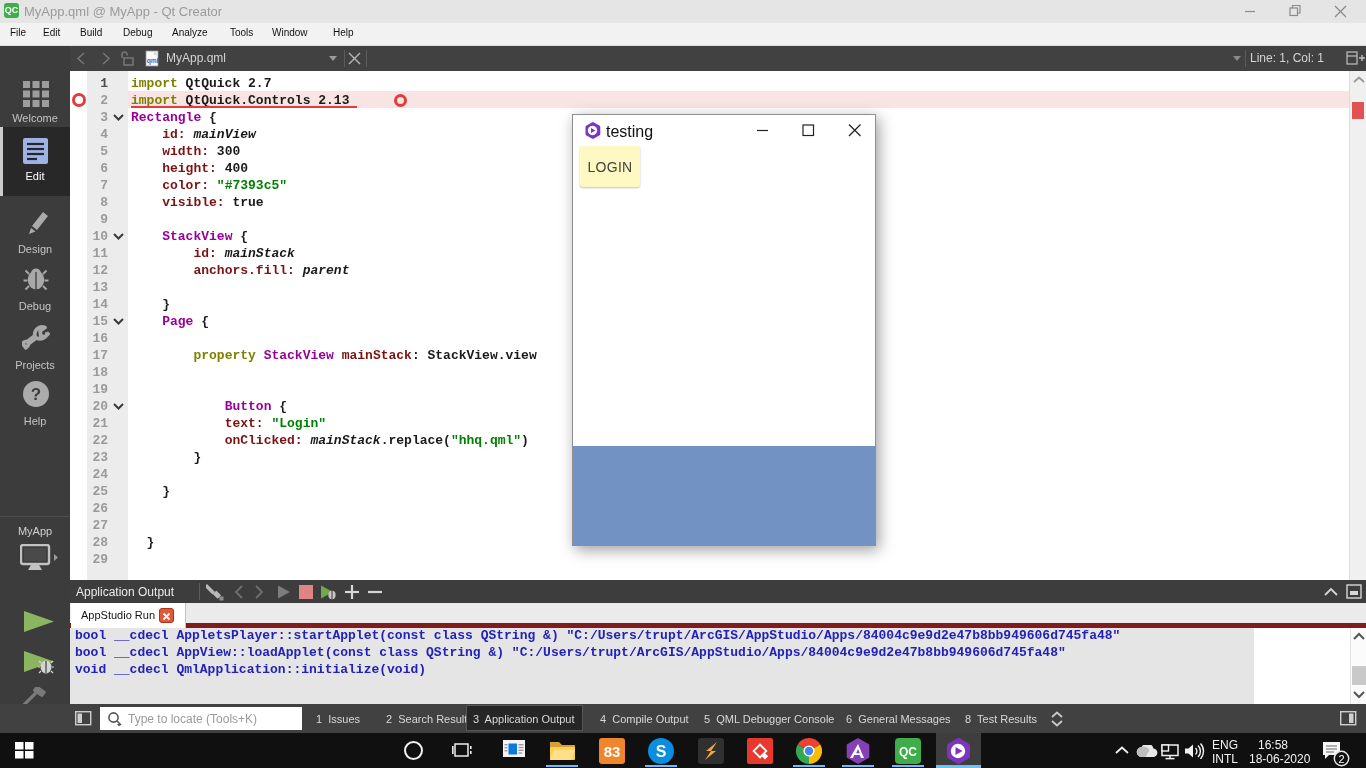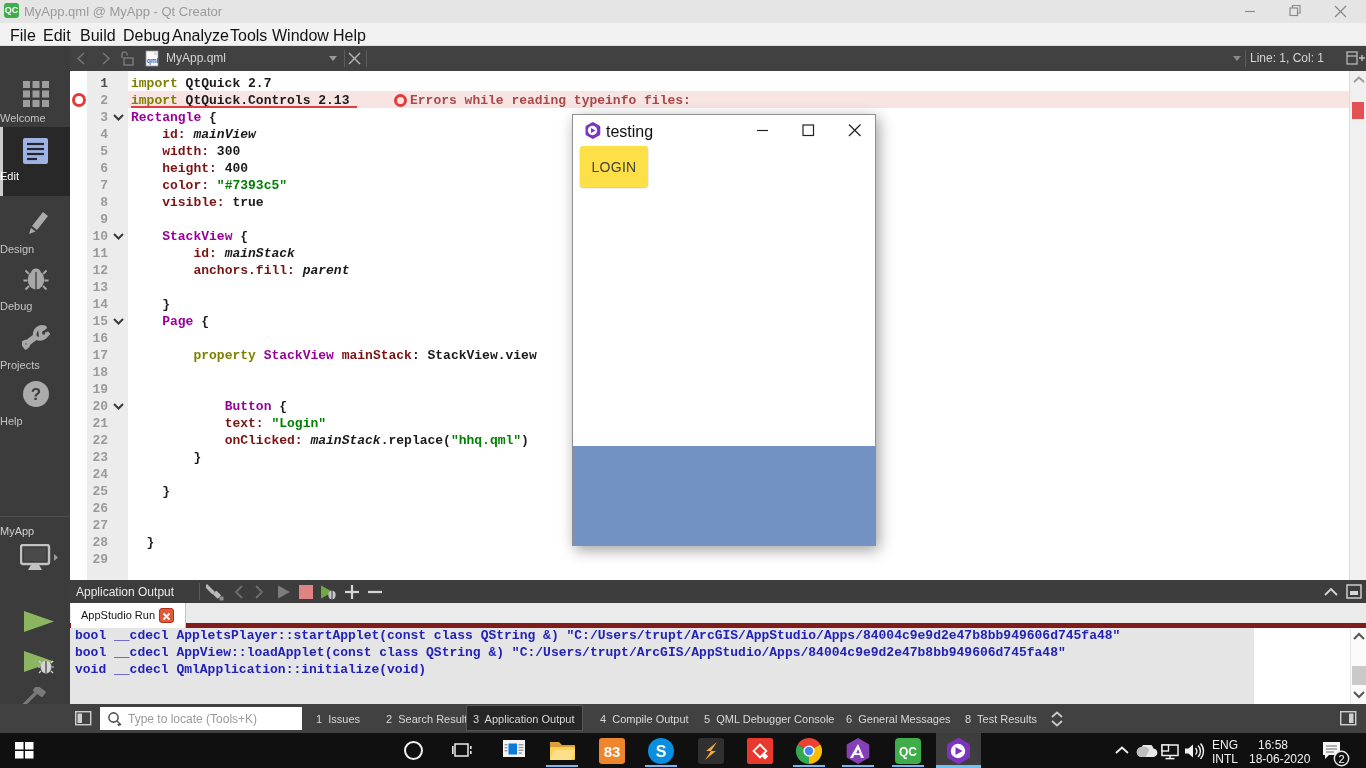--- a/index.html
+++ b/index.html
@@ -4,28 +4,28 @@
 <style>
 *{margin:0;padding:0;box-sizing:border-box}
 html,body{width:1366px;height:768px;overflow:hidden}
 body{position:relative;font-family:"Liberation Sans",sans-serif;background:#fff}
 .abs{position:absolute}
 
 #titlebar{left:0;top:0;width:1366px;height:23px;background:#e5e5e5}
 #titlebar .ttl{position:absolute;left:24px;top:4px;font-size:13px;color:#9a9a9a}
 #qcicon{position:absolute;left:4px;top:3px;width:15px;height:15px;background:#3fae4a;border-radius:3px;color:#fff;font-size:9px;font-weight:bold;text-align:center;line-height:15px}
 #menubar{left:0;top:23px;width:1366px;height:23px;background:#f2f2f2;border-bottom:1px solid #e0e0e0}
-.mi{position:absolute;top:4px;font-size:16px;color:#111}
+.mi{position:absolute;top:4px;font-size:10px;color:#111}
 
 #tabbar{left:70px;top:46px;width:1296px;height:25px;background:#414141}
 .tbtxt{position:absolute;color:#d4d4d4;font-size:12px;top:5px}
 .tbsep{position:absolute;top:4px;width:1px;height:17px;background:#5c5c5c}
 
 #sidebar{left:0;top:46px;width:70px;height:687px;background:#3c3c3c}
-.sblbl{position:absolute;width:70px;text-align:left;font-size:11px;color:#c4c4c4}
+.sblbl{position:absolute;width:70px;text-align:center;font-size:11px;color:#c4c4c4}
 
 #editor{left:70px;top:71px;width:1279px;height:509px;background:#fff}
 #gutter{position:absolute;left:17px;top:0;width:41px;height:509px;background:#ececec}
 .ln{position:absolute;width:38px;text-align:right;font-family:"Liberation Mono",monospace;font-size:13px;line-height:17px;color:#9a9a9a;font-weight:bold}
 .cl{position:absolute;left:61px;font-family:"Liberation Mono",monospace;font-size:13px;line-height:17px;color:#1a1a1a;white-space:pre;font-weight:bold}
 .k{color:#808000}.t{color:#990099}.p{color:#7b1313}.s{color:#008000}.i{font-style:italic}
 #errband{position:absolute;left:58px;top:20px;width:1221px;height:17px;background:#f9e4e4}
 #scroll{left:1349px;top:71px;width:17px;height:509px;background:#f0f0f0;border-left:1px solid #ddd}
 
 #ohead{left:70px;top:580px;width:1296px;height:23px;background:#3d3d3d}
@@ -246,21 +246,20 @@
 <div class="cl" style="top:276px">        <span class="k">property</span> <span class="t">StackView</span> <span class="p">mainStack</span>: StackView.view</div>
 <div class="cl" style="top:327px">            <span class="t">Button</span> {</div>
 <div class="cl" style="top:344px">            <span class="p">text:</span> <span class="s">"Login"</span></div>
 <div class="cl" style="top:361px">            <span class="p">onClicked:</span> <span class="i">mainStack</span>.replace(<span class="s">"hhq.qml"</span>)</div>
 <div class="cl" style="top:378px">        }</div>
 <div class="cl" style="top:412px">    }</div>
 <div class="cl" style="top:463px">  }</div>
 <div class="abs" style="left:61px;top:35px;width:226px;height:2px;background:#e03e3e"></div>
 <div class="abs" style="left:2px;top:22px;width:14px;height:14px;border:3px solid #e23b3b;border-radius:50%;background:#fff"></div>
 <div class="abs" style="left:324px;top:23px;width:13px;height:13px;border:3px solid #e23b3b;border-radius:50%"></div>
-<div class="cl" style="left:340px;top:21px;color:#a84848">Errors while reading typeinfo files:</div>
 </div>
 <div class="abs" id="scroll">
 <svg class="abs" style="left:3px;top:5px" width="12" height="8">
       <path d="M1 6 L6 1.5 L11 6" fill="none" stroke="#9a9a9a" stroke-width="1.8"></path>
     </svg>
 <div class="abs" style="left:2px;top:31px;width:12px;height:17px;background:#e25252"></div>
 </div>
 
 <div class="abs" id="ohead">
   <span class="abs" style="left:6px;top:5px;font-size:12px;color:#eaeaea">Application Output</span>
@@ -471,17 +470,17 @@
   </svg>
   <span class="abs" style="left:33px;top:8px;font-size:16px;color:#111">testing</span>
   <svg class="abs" style="left:176px;top:7px" width="120" height="16">
     <g stroke="#222" stroke-width="1.2" fill="none">
       <line x1="8" y1="8.5" x2="19" y2="8.5"></line>
       <rect x="54" y="3" width="10.5" height="10.5"></rect>
       <line x1="100" y1="2.5" x2="111.5" y2="14"></line>
       <line x1="111.5" y1="2.5" x2="100" y2="14"></line>
     </g>
   </svg>
-  <div class="abs" style="left:7px;top:31px;width:68px;height:41px;background:#fde047;border-radius:3px;box-shadow:0 1px 2px rgba(0,0,0,0.25)">
+  <div class="abs" style="left:7px;top:31px;width:60px;height:41px;background:#fef9c3;border-radius:3px;box-shadow:0 1px 2px rgba(0,0,0,0.25)">
     <div style="width:100%;text-align:center;margin-top:13px;font-size:14px;color:#424242;letter-spacing:0.3px">LOGIN</div>
   </div>
   <div class="abs" style="left:0;top:331px;width:302px;height:99px;background:#7392c4"></div>
 </div>
 
 </body></html>

